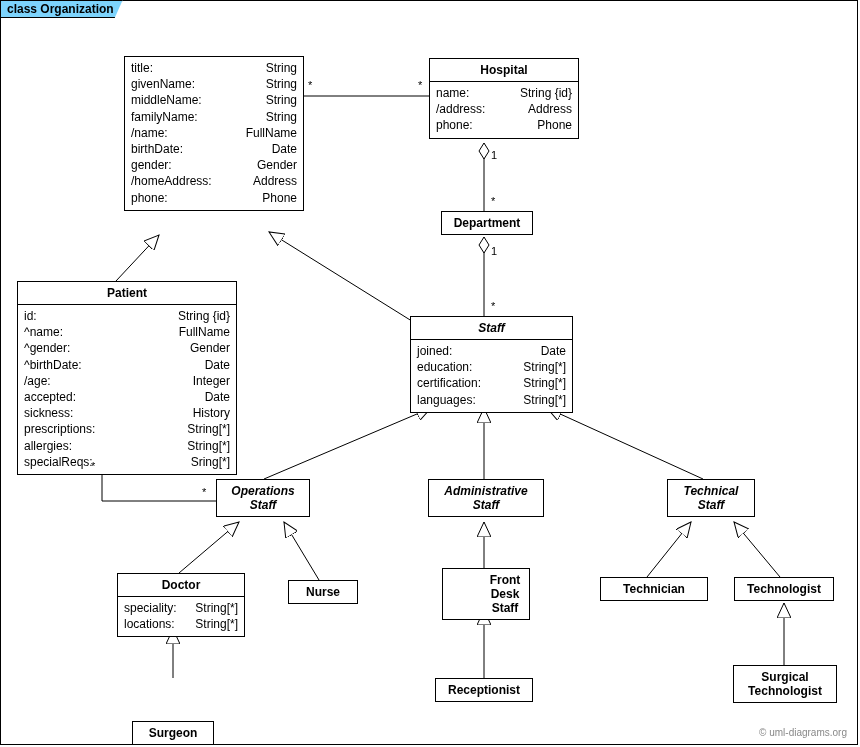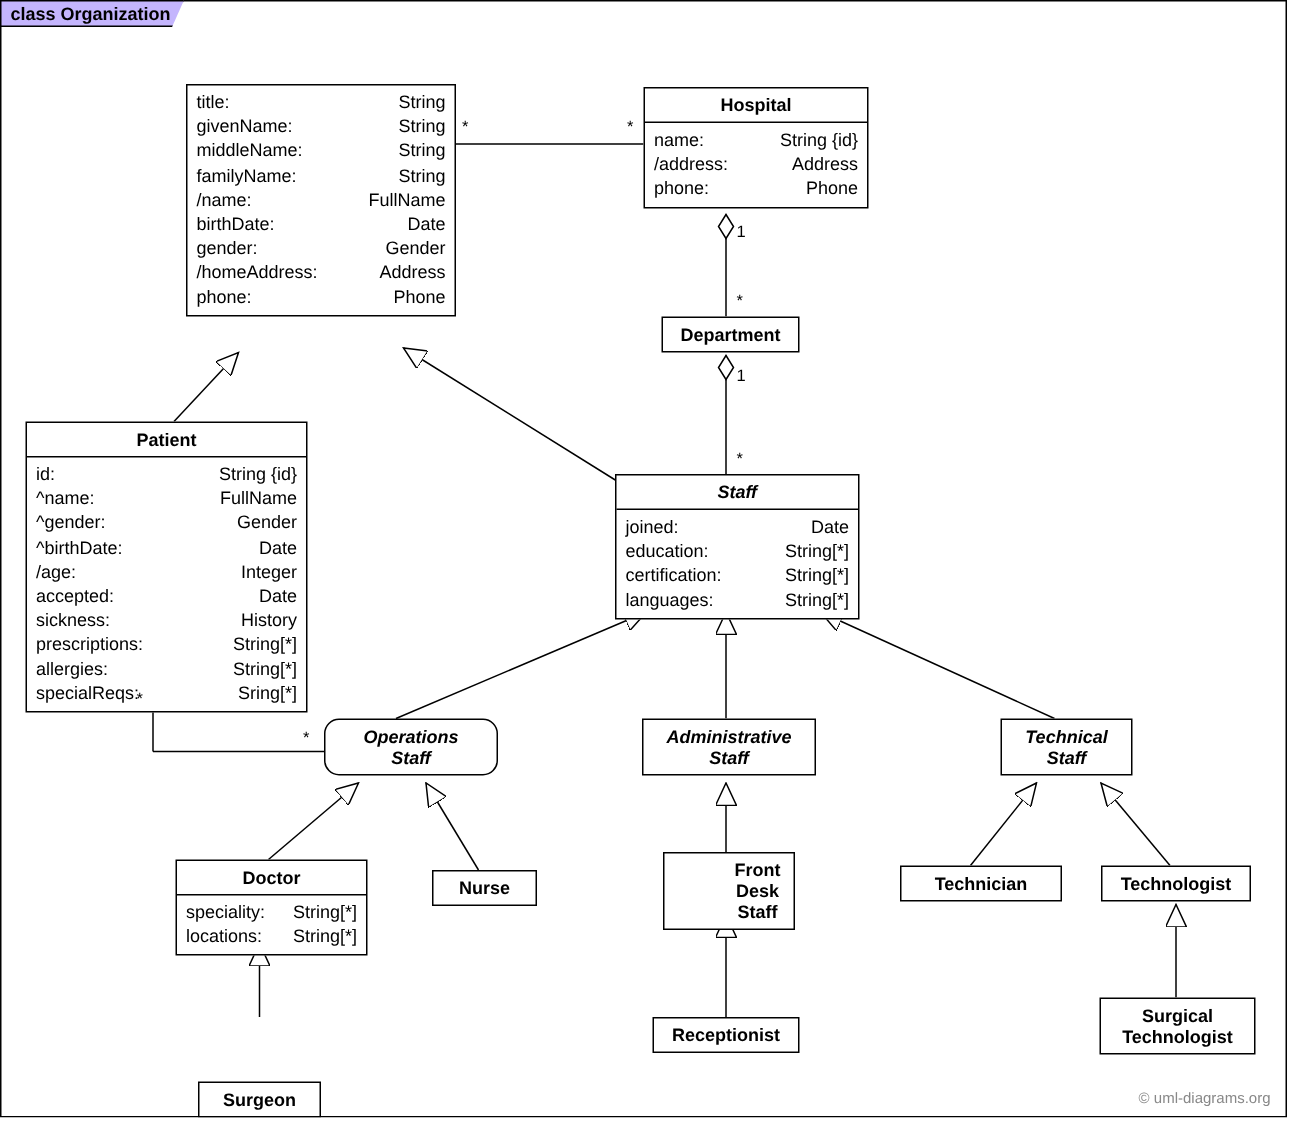--- a/index.html
+++ b/index.html
@@ -13,21 +13,21 @@
     position: relative;
     width: 858px;
     height: 745px;
     border: 1px solid #000;
     box-sizing: border-box;
   }
   .frame-tab {
     position: absolute;
     top: -1px;
     left: -1px;
-    background: #c4b5fd;
+    background: #7dd3fc;
     border: 1px solid #000;
     border-bottom: 1px solid #000;
     padding: 1px 8px 1px 6px;
     font-weight: bold;
     clip-path: polygon(0 0, 100% 0, calc(100% - 8px) 100%, 0 100%);
     z-index: 5;
   }
   .class-box {
     position: absolute;
     background: #fff;
@@ -194,21 +194,21 @@
           <span class="attr-name">phone:</span>
           <span class="attr-type">Phone</span>
         </div>
       </div>
   </div>
 
   <div class="class-box" style="left:440px; top:210px; width:92px;">
     <div class="class-title roman no-attrs">Department</div>
   </div>
 
-  <div class="class-box" style="left:16px; top:280px; width:188px;">
+  <div class="class-box" style="left:16px; top:280px; width:220px;">
     <div class="class-title roman">Patient</div>
     <div class="attrs" id="attrs-patient">
         <div class="attr-row">
           <span class="attr-name">id:</span>
           <span class="attr-type">String {id}</span>
         </div>
         <div class="attr-row">
           <span class="attr-name">^name:</span>
           <span class="attr-type">FullName</span>
         </div>
@@ -262,21 +262,21 @@
           <span class="attr-name">certification:</span>
           <span class="attr-type">String[*]</span>
         </div>
         <div class="attr-row">
           <span class="attr-name">languages:</span>
           <span class="attr-type">String[*]</span>
         </div>
       </div>
   </div>
 
-  <div class="class-box" style="left:215px; top:478px; width:116px;border-radius:10px;">
+  <div class="class-box" style="left:215px; top:478px; width:94px;">
     <div class="class-title no-attrs">
       <div>Operations</div>
       <div>Staff</div>
     </div>
   </div>
 
   <div class="class-box" style="left:427px; top:478px; width:116px;">
     <div class="class-title no-attrs">
       <div>Administrative</div>
       <div>Staff</div>

